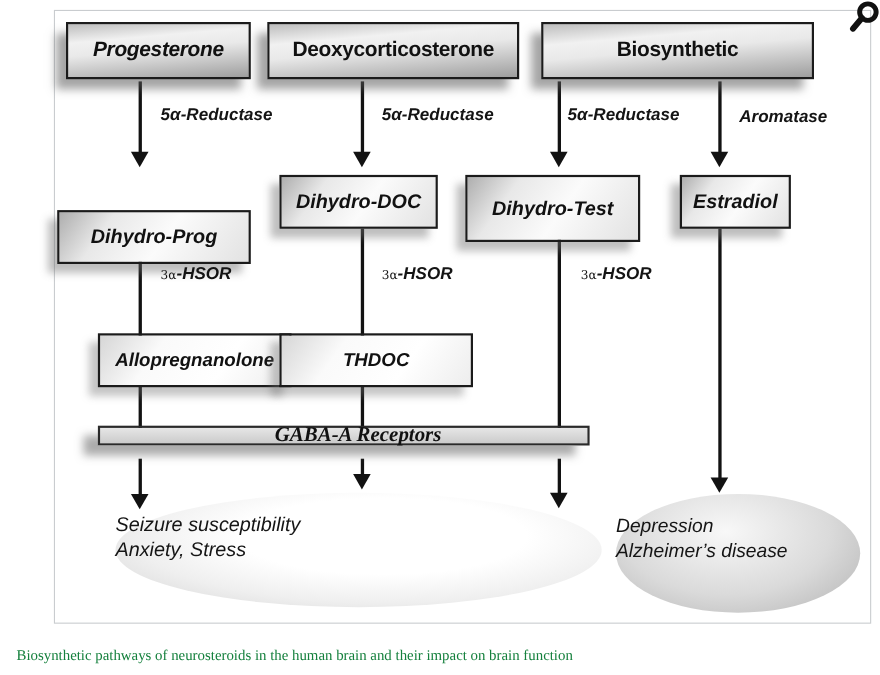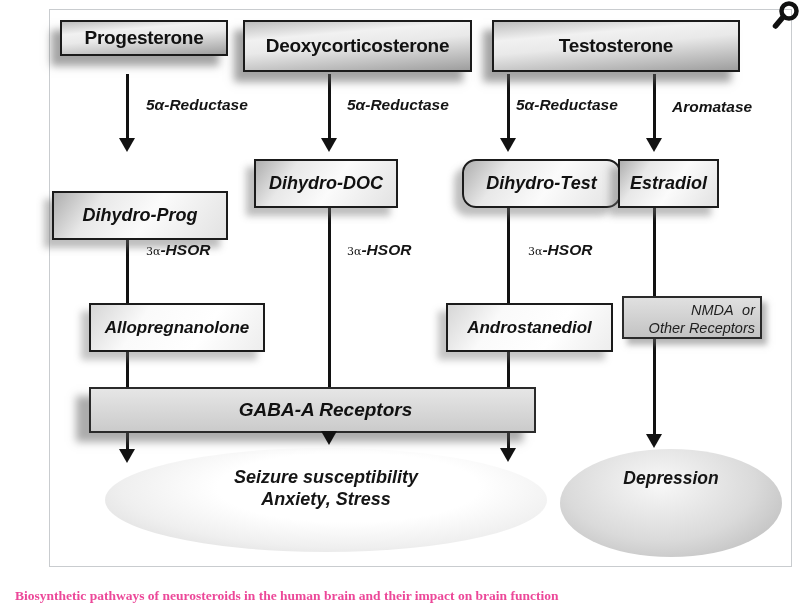--- a/index.html
+++ b/index.html
@@ -28,27 +28,27 @@
         text-align:right;padding:3px 5px 0 2px;box-shadow:5px 6px 6px rgba(110,110,110,0.5);}
   .nmda .l1{word-spacing:5px;}
   .gaba{background:linear-gradient(180deg,#e6e6e6 0%,#cbcbcb 100%);border:2px solid #2a2a2a;
         z-index:2;display:flex;align-items:center;justify-content:center;
         font-weight:bold;font-style:italic;font-size:19px;color:#111;
         box-shadow:-13px 9px 8px rgba(90,90,90,0.5);}
   
   .enz{font-weight:bold;font-style:italic;font-size:15.5px;color:#141414;white-space:nowrap;z-index:2;}
   .enz .serif{font-family:"DejaVu Serif",serif;font-weight:normal;font-style:normal;font-size:11px;}
   
-  .ell{border-radius:50%;z-index:0;text-align:center;font-weight:bold;font-style:italic;
+  .ell{border-radius:50%;z-index:0;font-weight:normal;font-style:italic;
        font-size:18px;line-height:22px;color:#151515;}
   .ellL{background:radial-gradient(ellipse at 55% 38%,#ffffff 38%,#efefef 66%,#d0d0d0 100%);padding-top:18px;}
   .ellR{background:radial-gradient(ellipse at 45% 32%,#f8f8f8 0%,#dadada 55%,#b2b2b2 100%);
         padding-top:18px;font-size:17.5px;}
-  .caption{font-family:"Liberation Serif","DejaVu Serif",serif;font-weight:bold;font-size:13.5px;
-           color:#ec4899;white-space:nowrap;}
+  .caption{font-family:"Liberation Serif","DejaVu Serif",serif;font-weight:normal;font-size:13.5px;
+           color:#15803d;white-space:nowrap;}
   .zoomicon{z-index:5;cursor:pointer;}
 </style>
 </head>
 <body>
 
 <div class="page">
 
   <div class="abs frame" style="left:49px;top:9px;width:743px;height:558px;"></div>
 
   <svg class="abs zoomicon" style="left:768px;top:0px;" width="32" height="32" viewBox="0 0 32 32">
@@ -72,28 +72,28 @@
   <div class="abs ahead" style="left:500px;top:138px;"></div>
   <div class="abs vline" style="left:507px;top:208px;height:182px;"></div>
   <div class="abs vline" style="left:507px;top:417px;height:32px;"></div>
   <div class="abs ahead" style="left:500px;top:448px;"></div>
 
   <div class="abs vline" style="left:653px;top:74px;height:65px;"></div>
   <div class="abs ahead" style="left:646px;top:138px;"></div>
   <div class="abs vline" style="left:653px;top:208px;height:227px;"></div>
   <div class="abs ahead" style="left:646px;top:434px;"></div>
 
-  <div class="abs box b1" style="left:60px;top:20px;width:168px;height:36px;">
+  <div class="abs box b1" style="left:60px;top:20px;width:168px;height:52px;font-style:italic;">
     <span>Progesterone</span>
   </div>
   <div class="abs box b1" style="left:243px;top:20px;width:229px;height:52px;">
     <span>Deoxycorticosterone</span>
   </div>
   <div class="abs box b1" style="left:492px;top:20px;width:248px;height:52px;">
-    <span>Testosterone</span>
+    <span>Biosynthetic</span>
   </div>
 
   <div class="abs enz" style="left:146px;top:96px;">
     <span>5α</span><span>-Reductase</span>
   </div>
   <div class="abs enz" style="left:347px;top:96px;">
     <span>5α</span><span>-Reductase</span>
   </div>
   <div class="abs enz" style="left:516px;top:96px;">
     <span>5α</span><span>-Reductase</span>
@@ -101,56 +101,53 @@
   <div class="abs enz" style="left:672px;top:98px;">
     <span></span><span>Aromatase</span>
   </div>
 
   <div class="abs box b2" style="left:52px;top:159px;width:176px;height:49px;margin-top:32px;">
     <span>Dihydro-Prog</span>
   </div>
   <div class="abs box b2" style="left:254px;top:159px;width:144px;height:49px;">
     <span>Dihydro-DOC</span>
   </div>
-  <div class="abs box b2" style="left:462px;top:159px;width:159px;height:49px;border-radius:14px;">
+  <div class="abs box b2" style="left:423px;top:159px;width:159px;height:61px;">
     <span>Dihydro-Test</span>
   </div>
   <div class="abs box b2" style="left:618px;top:159px;width:101px;height:49px;">
     <span>Estradiol</span>
   </div>
 
   <div class="abs enz" style="left:146px;top:241px;">
     <span class="serif">3α</span><span>-HSOR</span>
   </div>
   <div class="abs enz" style="left:347px;top:241px;">
     <span class="serif">3α</span><span>-HSOR</span>
   </div>
   <div class="abs enz" style="left:528px;top:241px;">
     <span class="serif">3α</span><span>-HSOR</span>
   </div>
 
   <div class="abs box b3" style="left:52px;top:303px;width:176px;height:49px;margin-left:37px;">
     <span>Allopregnanolone</span>
   </div>
-  <div class="abs box b3" style="left:446px;top:303px;width:167px;height:49px;">
-    <span>Androstanediol</span>
+  <div class="abs box b3" style="left:254px;top:303px;width:176px;height:49px;">
+    <span>THDOC</span>
   </div>
 
-  <div class="abs nmda" style="left:622px;top:296px;width:140px;height:43px;">
-    <div class="l1">NMDA or</div>
-    <div>Other Receptors</div>
-  </div>
 
-  <div class="abs gaba" style="left:89px;top:387px;width:447px;height:46px;">
+  <div class="abs gaba" style="left:89px;top:387px;width:447px;height:18px;font-family:Liberation Serif, serif;">
     <span style="padding-left:26px;">GABA-A Receptors</span>
   </div>
 
   <div class="abs ell ellL" style="left:105px;top:448px;width:442px;height:104px;">
     <div>Seizure susceptibility</div>
     <div>Anxiety, Stress</div>
   </div>
   <div class="abs ell ellR" style="left:560px;top:449px;width:222px;height:108px;">
     <div>Depression</div>
+    <div>Alzheimer’s disease</div>
   </div>
 
   <div class="abs caption" style="left:15px;top:588px;">Biosynthetic pathways of neurosteroids in the human brain and their impact on brain function</div>
 
 </div>
 
 </body></html>

